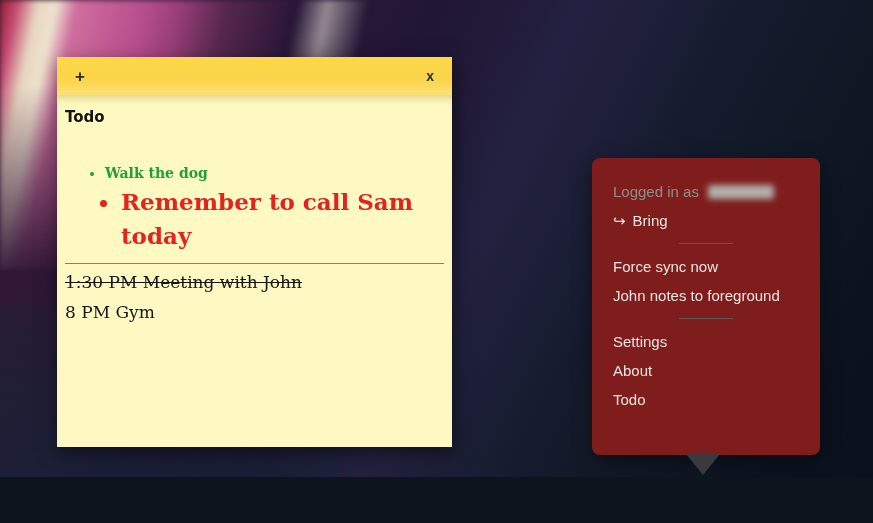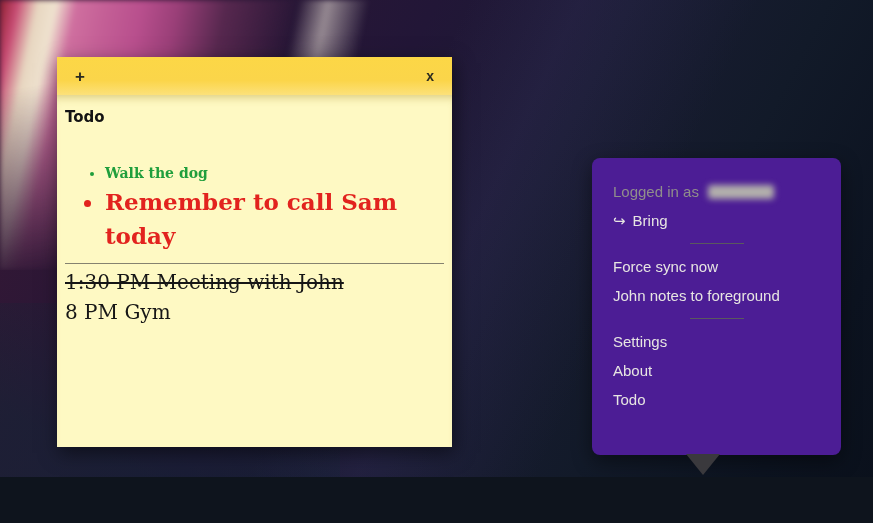--- a/index.html
+++ b/index.html
@@ -36,29 +36,29 @@
     font-family:"Liberation Sans",sans-serif;font-weight:bold;line-height:1;}
   .note-btn.add{font-size:17px;}
   .note-btn.close{font-size:14px;}
   .note-body{height:352px;background:#fef9c3;padding:0 8px;box-sizing:border-box;
     box-shadow:inset 0 8px 10px -6px rgba(170,140,30,0.45);color:#161616;}
   .note-title{padding-top:13px;font-size:15px;font-weight:bold;line-height:18px;
     font-family:"DejaVu Sans",sans-serif;color:#141414;}
   .note-list{margin:35px 0 0 0;padding:0 0 0 40px;list-style:disc;
     font-family:"DejaVu Serif","Liberation Serif",serif;font-weight:bold;}
   .note-list li.green{color:#1f9e3c;font-size:14px;line-height:24px;}
-  .note-list li.red{color:#e2231e;font-size:23px;line-height:34px;}
+  .note-list li.red{color:#e2231e;font-size:23px;line-height:34px;margin-left:16px;}
   .note-hr{border:none;border-top:1px solid #85826f;margin:10px 0 0 0;}
   .note-line{margin:6px 0 0 0;font-family:"DejaVu Serif","Liberation Serif",serif;
-    font-size:20px;line-height:24px;color:#161616;}
+    font-size:17px;line-height:24px;color:#161616;}
   .note-line.strike{text-decoration:line-through;}
 
   
-  .menu{position:absolute;left:592px;top:158px;width:249px;height:297px;
-    background:#4c1d95;border-radius:8px;box-sizing:border-box;
+  .menu{position:absolute;left:592px;top:158px;width:228px;height:297px;
+    background:#7f1d1d;border-radius:8px;box-sizing:border-box;
     padding:19px 0 0 21px;color:#e7e5e2;font-size:15px;
     box-shadow:0 6px 20px rgba(0,0,0,0.45);}
   .menu-tail{position:absolute;left:686px;top:454px;width:0;height:0;
     border-left:17px solid transparent;border-right:17px solid transparent;
     border-top:21px solid #3a393d;}
   .menu-row{height:29px;display:flex;align-items:center;cursor:pointer;}
   .menu-row.static{cursor:default;color:#908e8b;}
   .menu-sep{height:17px;display:flex;align-items:center;justify-content:center;
     margin-left:-21px;}
   .menu-sep span{display:block;width:54px;height:1px;background:#5a595e;}

